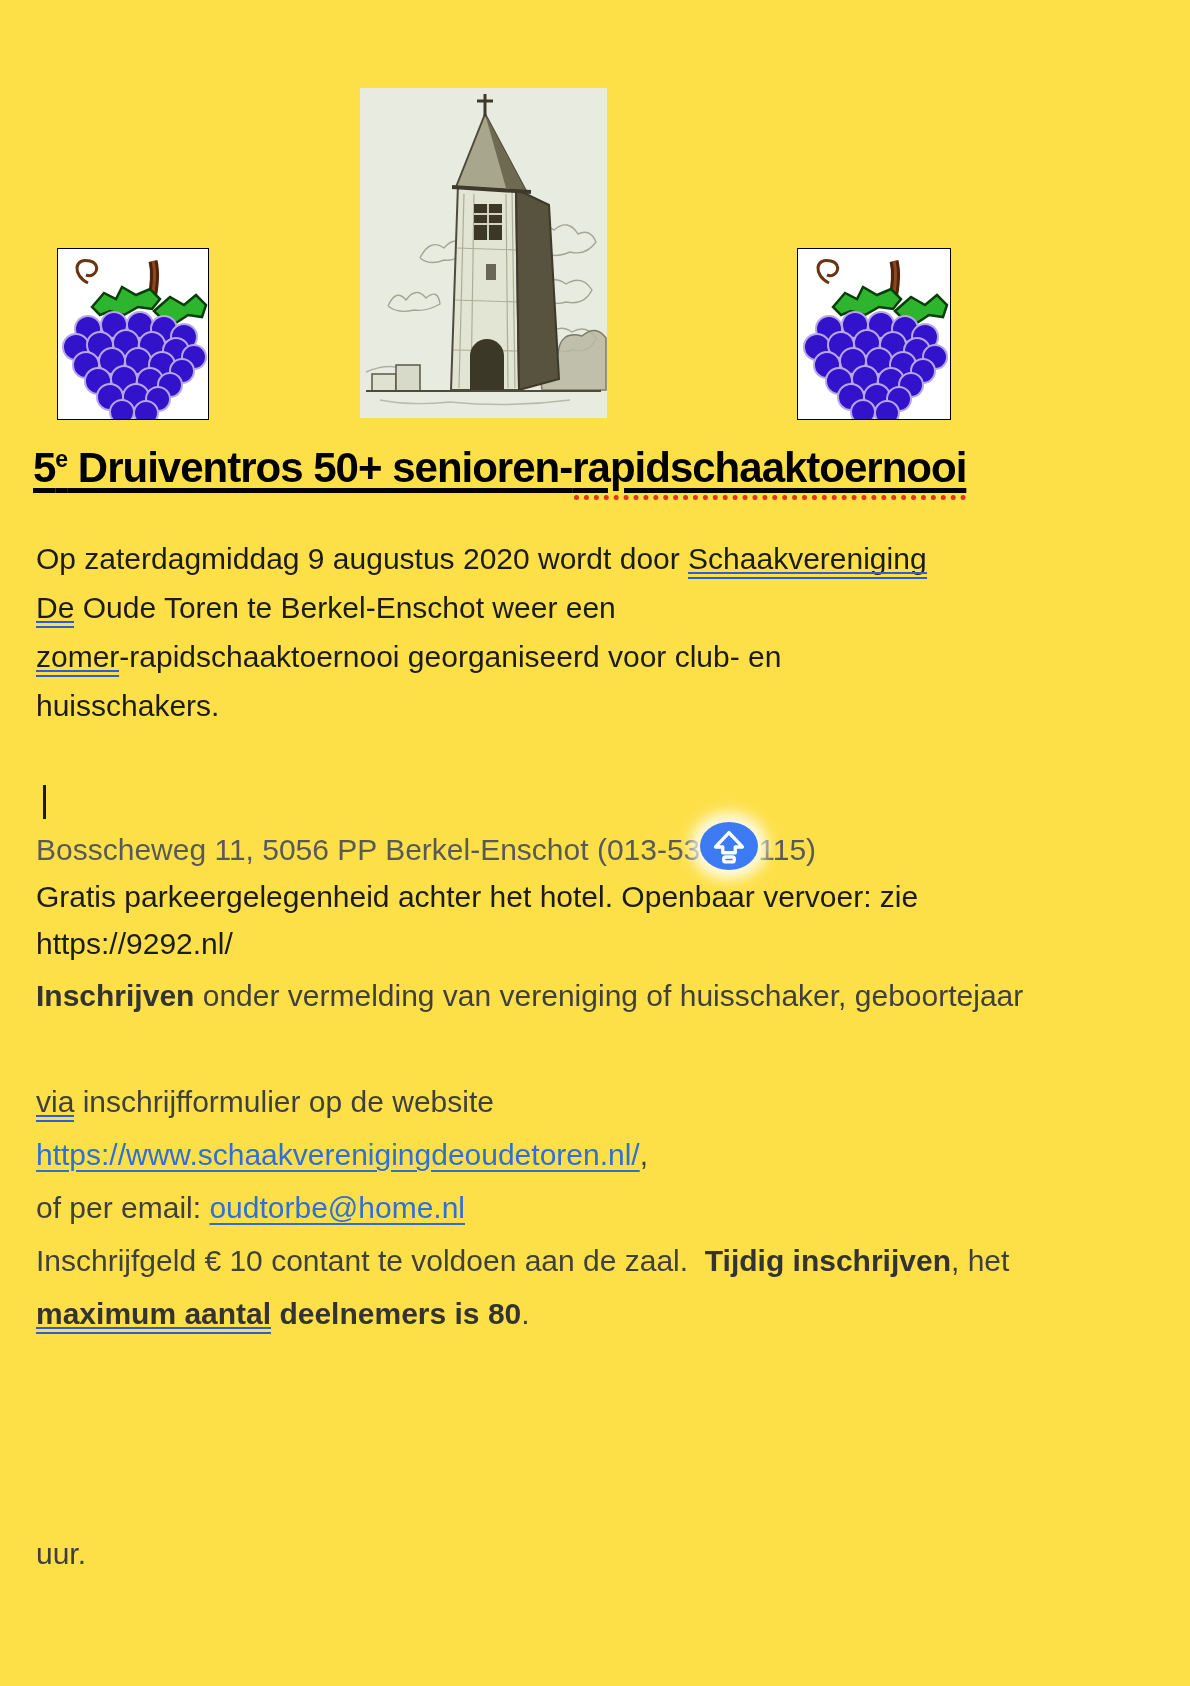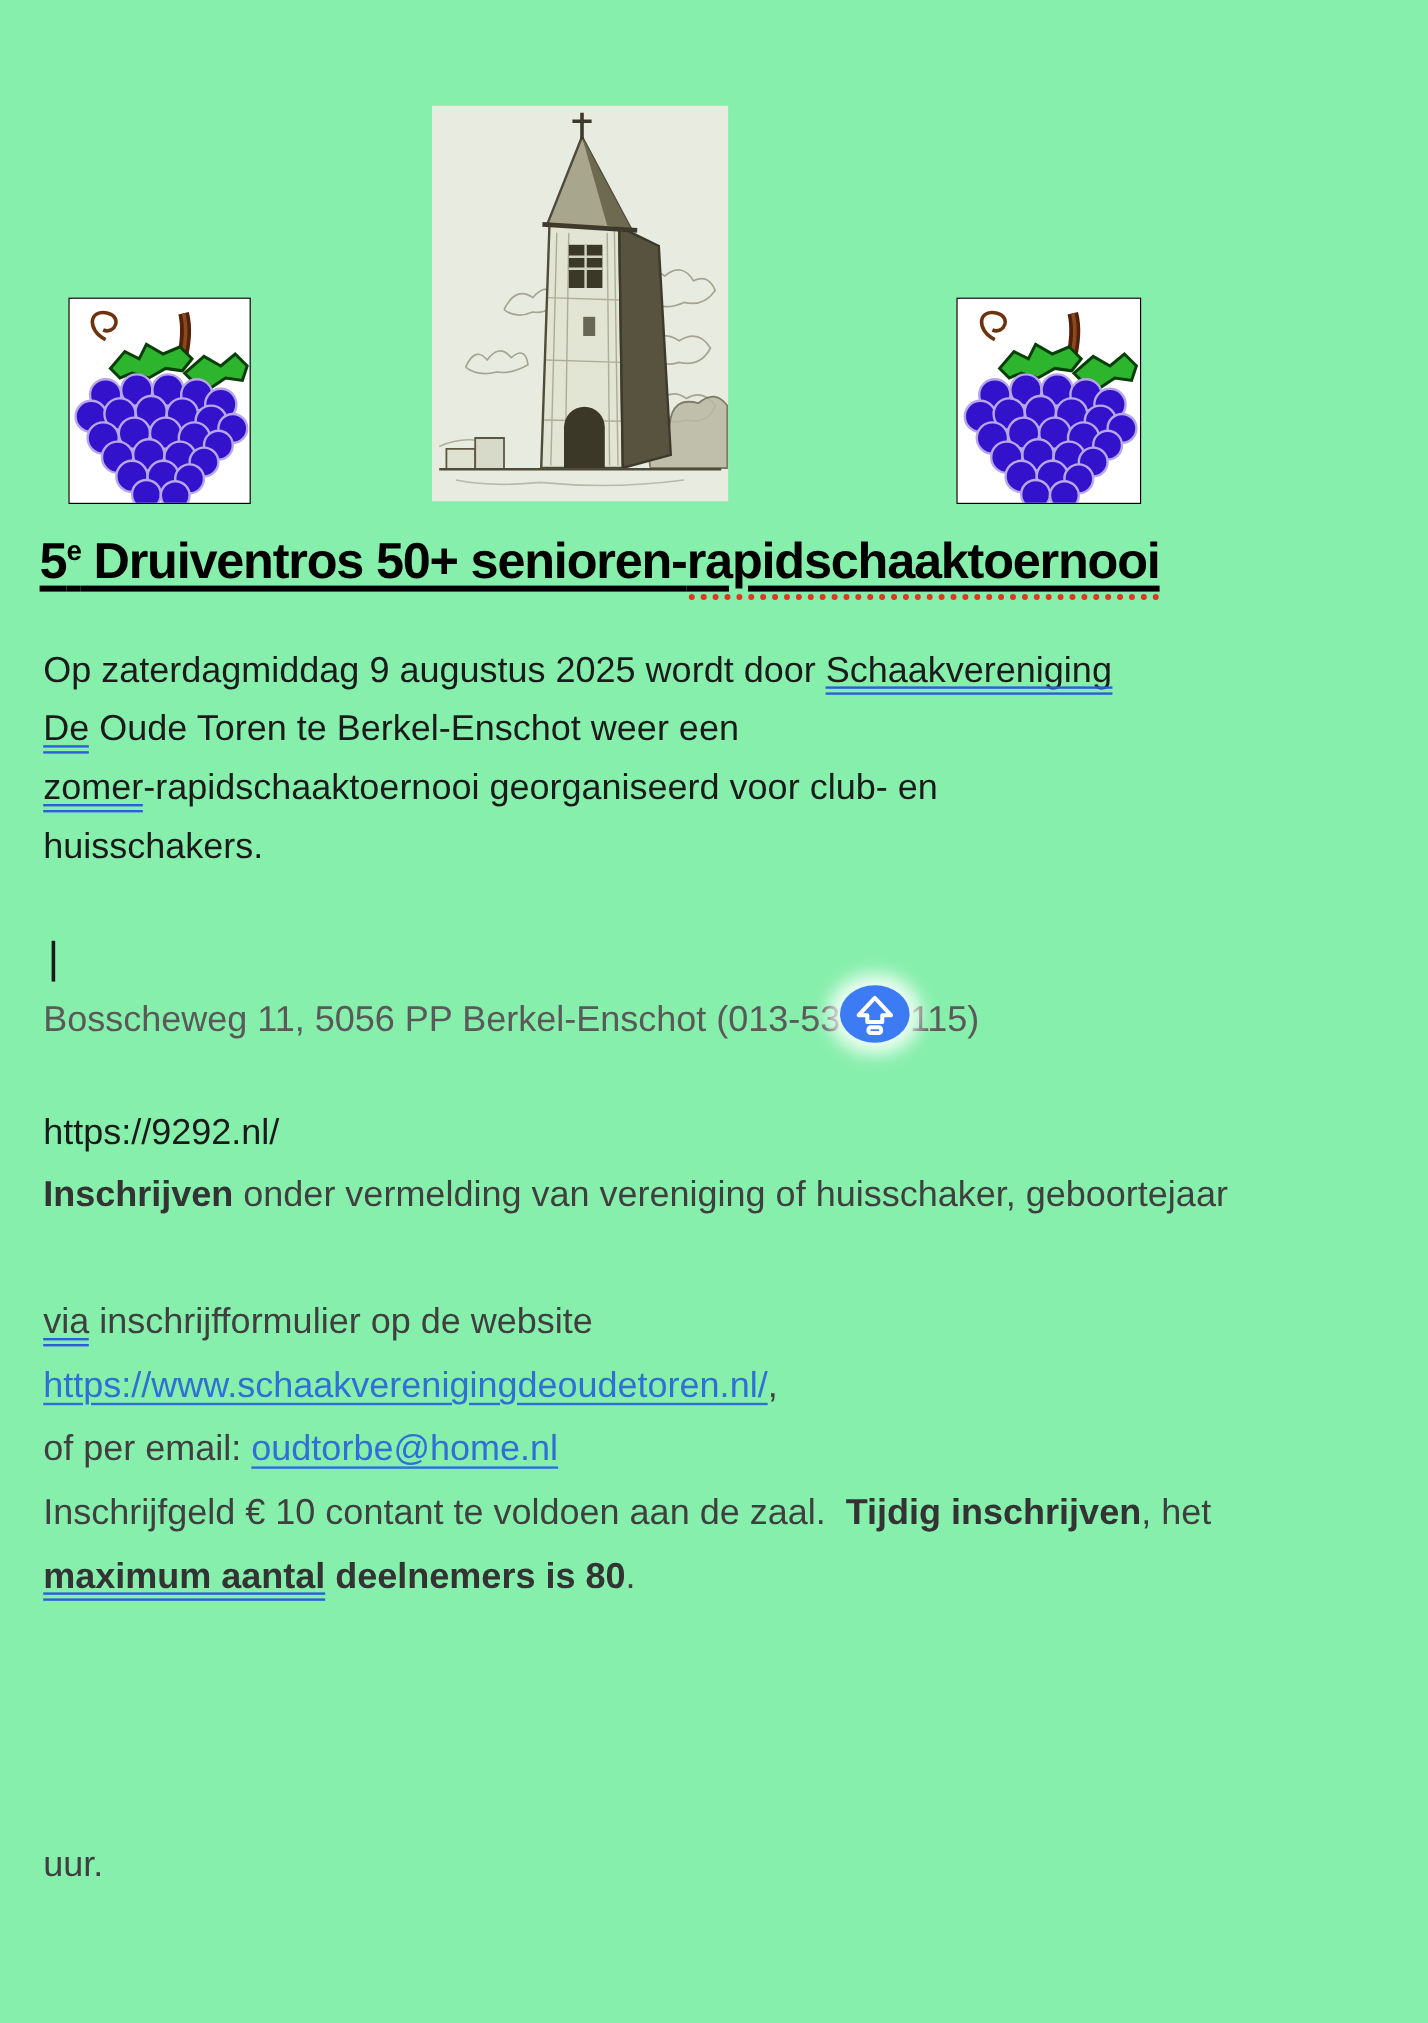--- a/index.html
+++ b/index.html
@@ -1,16 +1,16 @@
 <!DOCTYPE html>
 <html><head>
 <meta charset="utf-8">
 <style>
   html,body{margin:0;padding:0;background:#ffffff;}
-  .page{position:relative;width:1190px;height:1686px;background:#86efac;overflow:hidden;
+  .page{position:relative;width:1190px;height:1686px;background:#fde047;overflow:hidden;
         font-family:"Liberation Sans",sans-serif;}
 
   
   .img-box{position:absolute;border:1px solid #000;background:#fff;}
   #grapes-left{left:57px;top:248px;width:150px;height:170px;}
   #grapes-right{left:797px;top:248px;width:152px;height:170px;}
   #tower{position:absolute;left:360px;top:88px;width:247px;height:330px;}
   .img-box svg,#tower svg{display:block;width:100%;height:100%;}
 
   
@@ -144,35 +144,35 @@
 
   <div class="img-box" id="grapes-right">
     <svg viewBox="0 0 150 170">
         <use href="#grapes-g"></use>
       </svg>
   </div>
 
   <h1><span>5</span><sup>e</sup><span> Druiventros 50+ senioren-</span><span class="misspelled">rapidschaaktoernooi</span></h1>
 
   <p class="para p-intro">
-    <span>Op zaterdagmiddag 9 augustus 2025 wordt door </span><span class="grammar">Schaakvereniging</span><br>
+    <span>Op zaterdagmiddag 9 augustus 2020 wordt door </span><span class="grammar">Schaakvereniging</span><br>
     <span class="grammar">De</span><span> Oude Toren te Berkel-Enschot weer een</span><br>
     <span class="grammar">zomer</span><span>-rapidschaaktoernooi georganiseerd voor club- en</span><br>
     <span>huisschakers.</span>
   </p>
 
   <p class="para p-location">
     <span class="cursor"></span><br>
     <span class="gray">Bosscheweg 11, 5056 PP Berkel-Enschot (013-53</span><span class="icon-anchor"><svg class="autofill" viewBox="0 0 56 50">
         <g stroke="#ffffff" stroke-width="3.5" fill="none" stroke-linejoin="round">
           <path d="M28 11 L42 26 H34.5 V32 H21.5 V26 H14 Z"></path>
           <rect x="22.5" y="36.5" width="11" height="5" rx="2"></rect>
         </g>
       </svg></span><span class="gray">115)</span><br>
-    <br>
+    <span>Gratis parkeergelegenheid achter het hotel. Openbaar vervoer: zie</span><br>
     <span>https://9292.nl/</span>
   </p>
 
   <p class="para p-enroll">
     <span class="b">Inschrijven</span><span> onder vermelding van vereniging of huisschaker, geboortejaar</span><br>
     <br>
     <span class="grammar">via</span><span> inschrijfformulier op de website</span><br>
     <a class="link">https://www.schaakverenigingdeoudetoren.nl/</a><span>,</span><br>
     <span>of per email: </span><a class="link">oudtorbe@home.nl</a><br>
     <span>Inschrijfgeld € 10 contant te voldoen aan de zaal. &nbsp;</span><span class="b">Tijdig inschrijven</span><span>, het</span><br>

